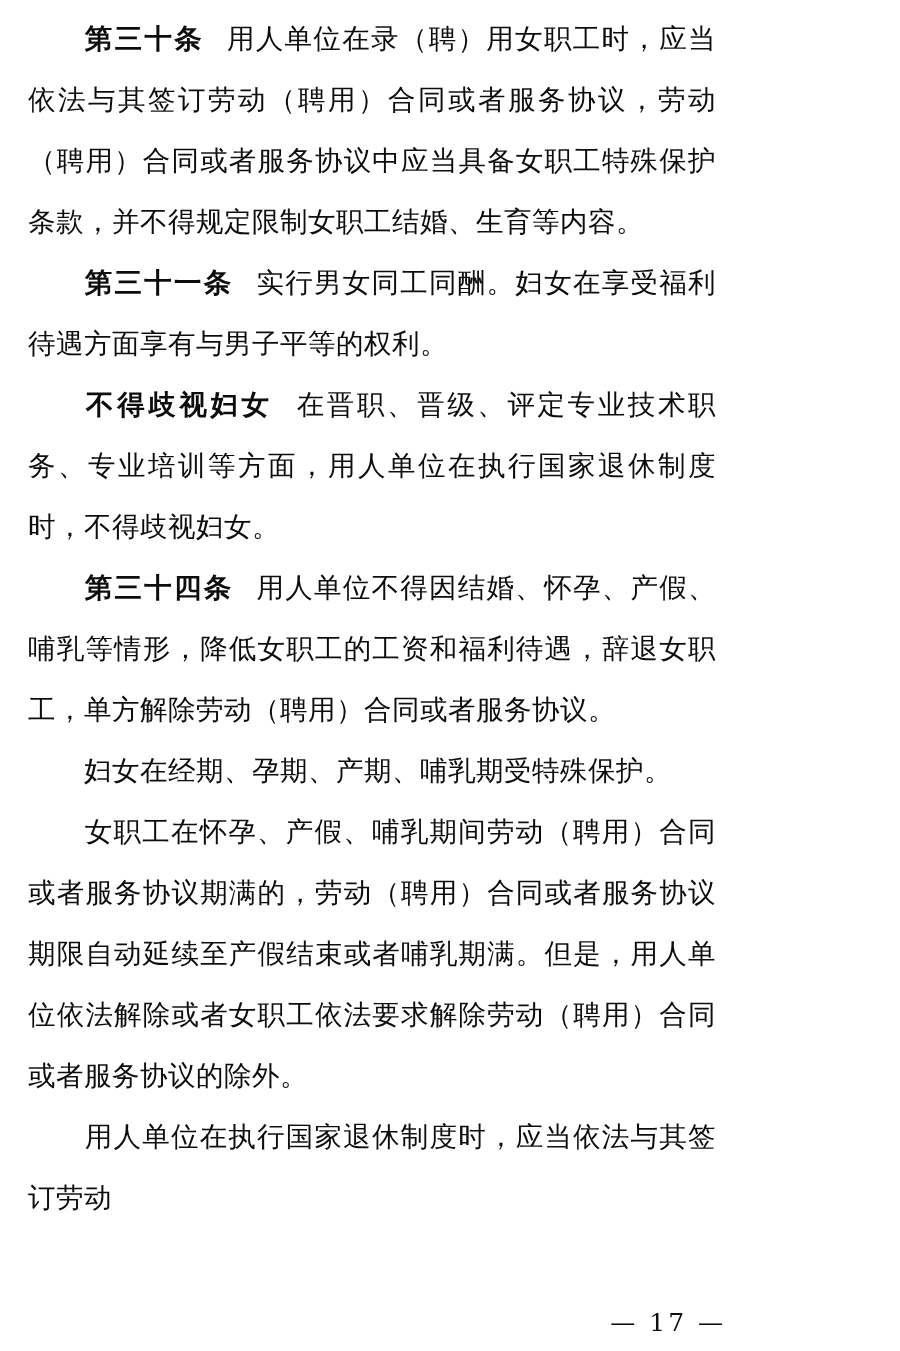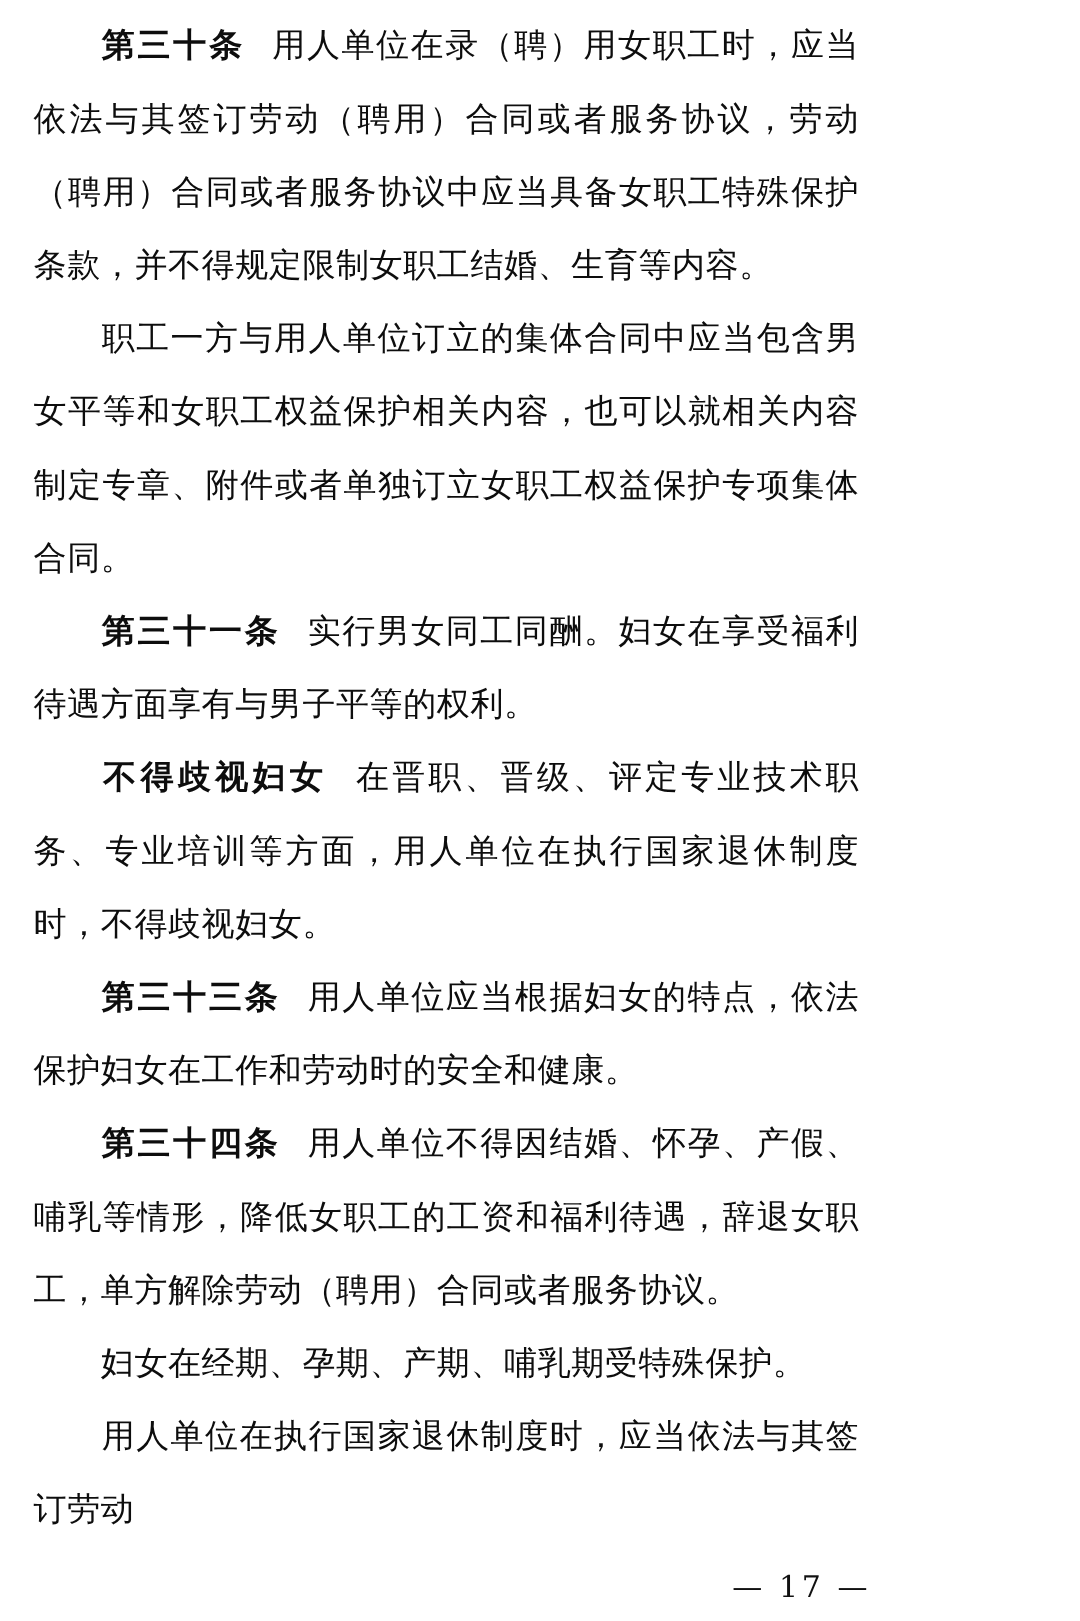--- a/index.html
+++ b/index.html
@@ -51,29 +51,28 @@
     color: #111;
   }
 </style>
 </head>
 <body>
 
 <div class="page">
 
   <p class="para"><span class="indent"></span><span class="label">第三十条</span><span class="gap"></span><span>用人单位在录（聘）用女职工时，应当依法与其签订劳动（聘用）合同或者服务协议，劳动（聘用）合同或者服务协议中应当具备女职工特殊保护条款，并不得规定限制女职工结婚、生育等内容。</span></p>
 
-  <p class="para"><span class="indent"></span><span>职工一方与用人单位订立的集体合同中应当包含男女平等和女职工权益保护相关内容，也可以就相关内容制定专章、附件或者单独订立女职工权益保护专项集体合同。</span></p>
 
   <p class="para"><span class="indent"></span><span class="label">第三十一条</span><span class="gap"></span><span>实行男女同工同酬。妇女在享受福利待遇方面享有与男子平等的权利。</span></p>
 
   <p class="para"><span class="indent"></span><span class="label">不得歧视妇女</span><span class="gap"></span><span>在晋职、晋级、评定专业技术职务、专业培训等方面，用人单位在执行国家退休制度时，不得歧视妇女。</span></p>
 
-  <p class="para"><span class="indent"></span><span class="label">第三十三条</span><span class="gap"></span><span>用人单位应当根据妇女的特点，依法保护妇女在工作和劳动时的安全和健康。</span></p>
 
   <p class="para"><span class="indent"></span><span class="label">第三十四条</span><span class="gap"></span><span>用人单位不得因结婚、怀孕、产假、哺乳等情形，降低女职工的工资和福利待遇，辞退女职工，单方解除劳动（聘用）合同或者服务协议。</span></p>
 
   <p class="para"><span class="indent"></span><span>妇女在经期、孕期、产期、哺乳期受特殊保护。</span></p>
 
+  <p class="para"><span class="indent"></span><span>女职工在怀孕、产假、哺乳期间劳动（聘用）合同或者服务协议期满的，劳动（聘用）合同或者服务协议期限自动延续至产假结束或者哺乳期满。但是，用人单位依法解除或者女职工依法要求解除劳动（聘用）合同或者服务协议的除外。</span></p>
 
   <p class="para"><span class="indent"></span><span>用人单位在执行国家退休制度时，应当依法与其签订劳动</span></p>
 
   <div class="footer">— 17 —</div>
 </div>
 
 </body></html>

